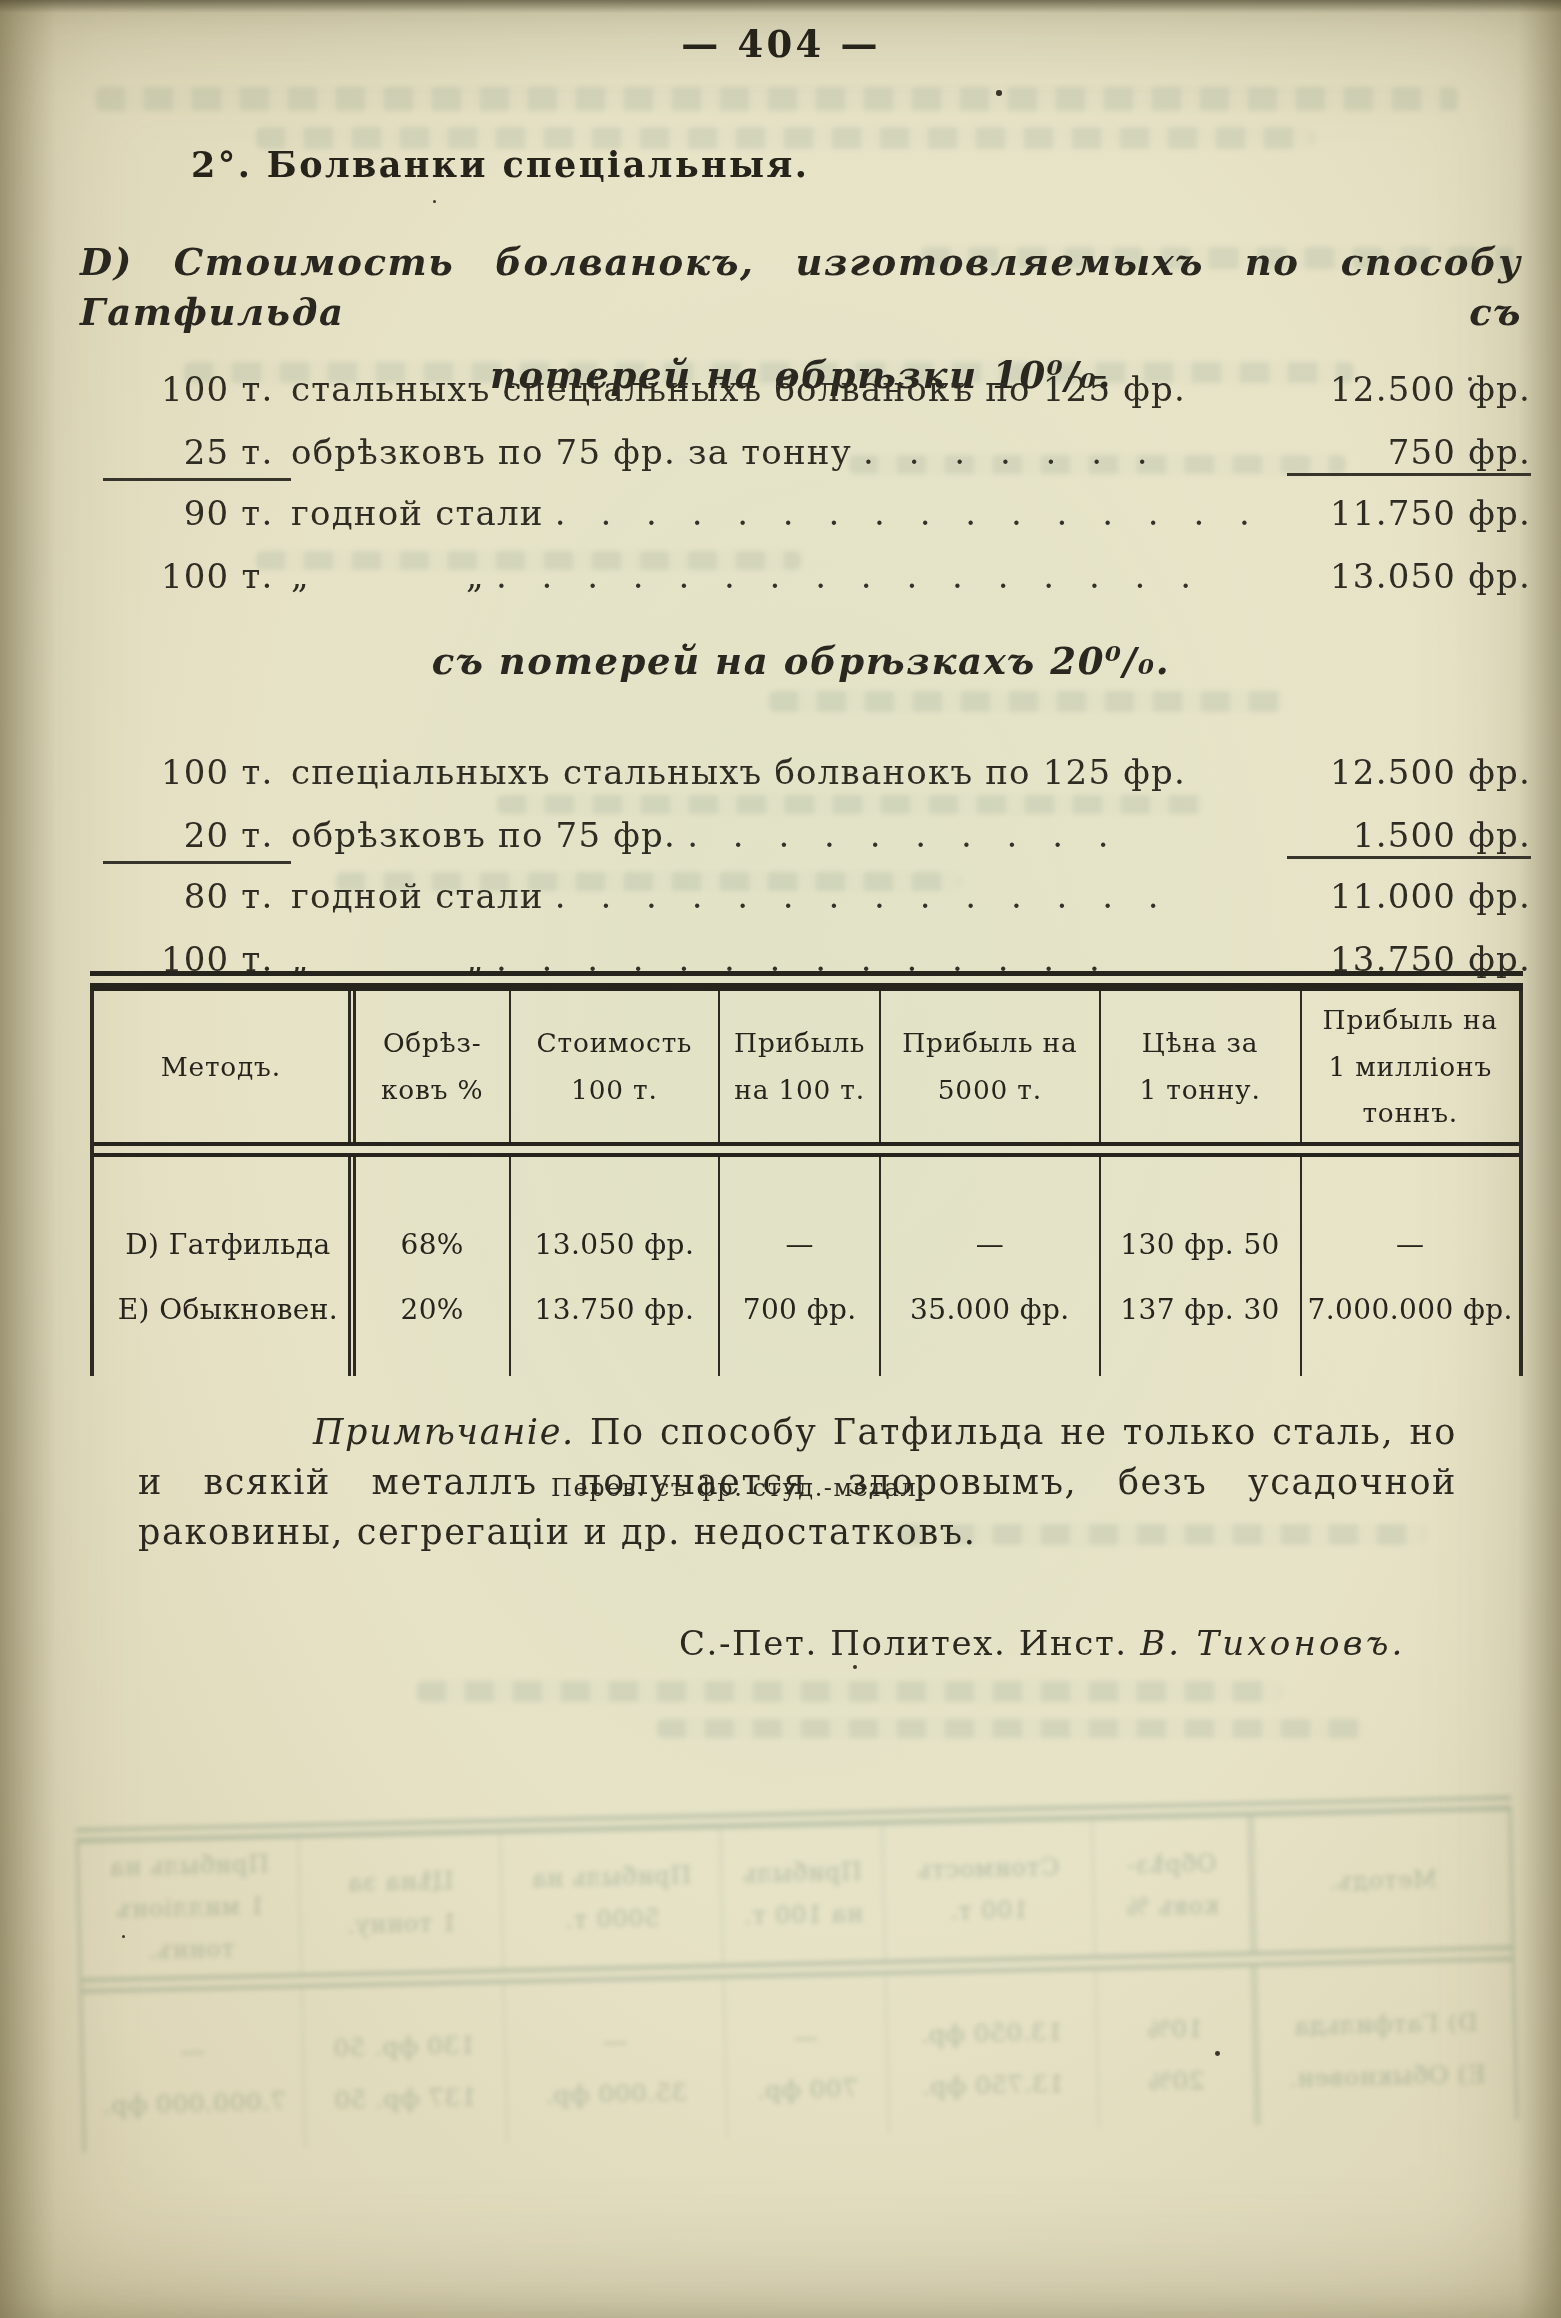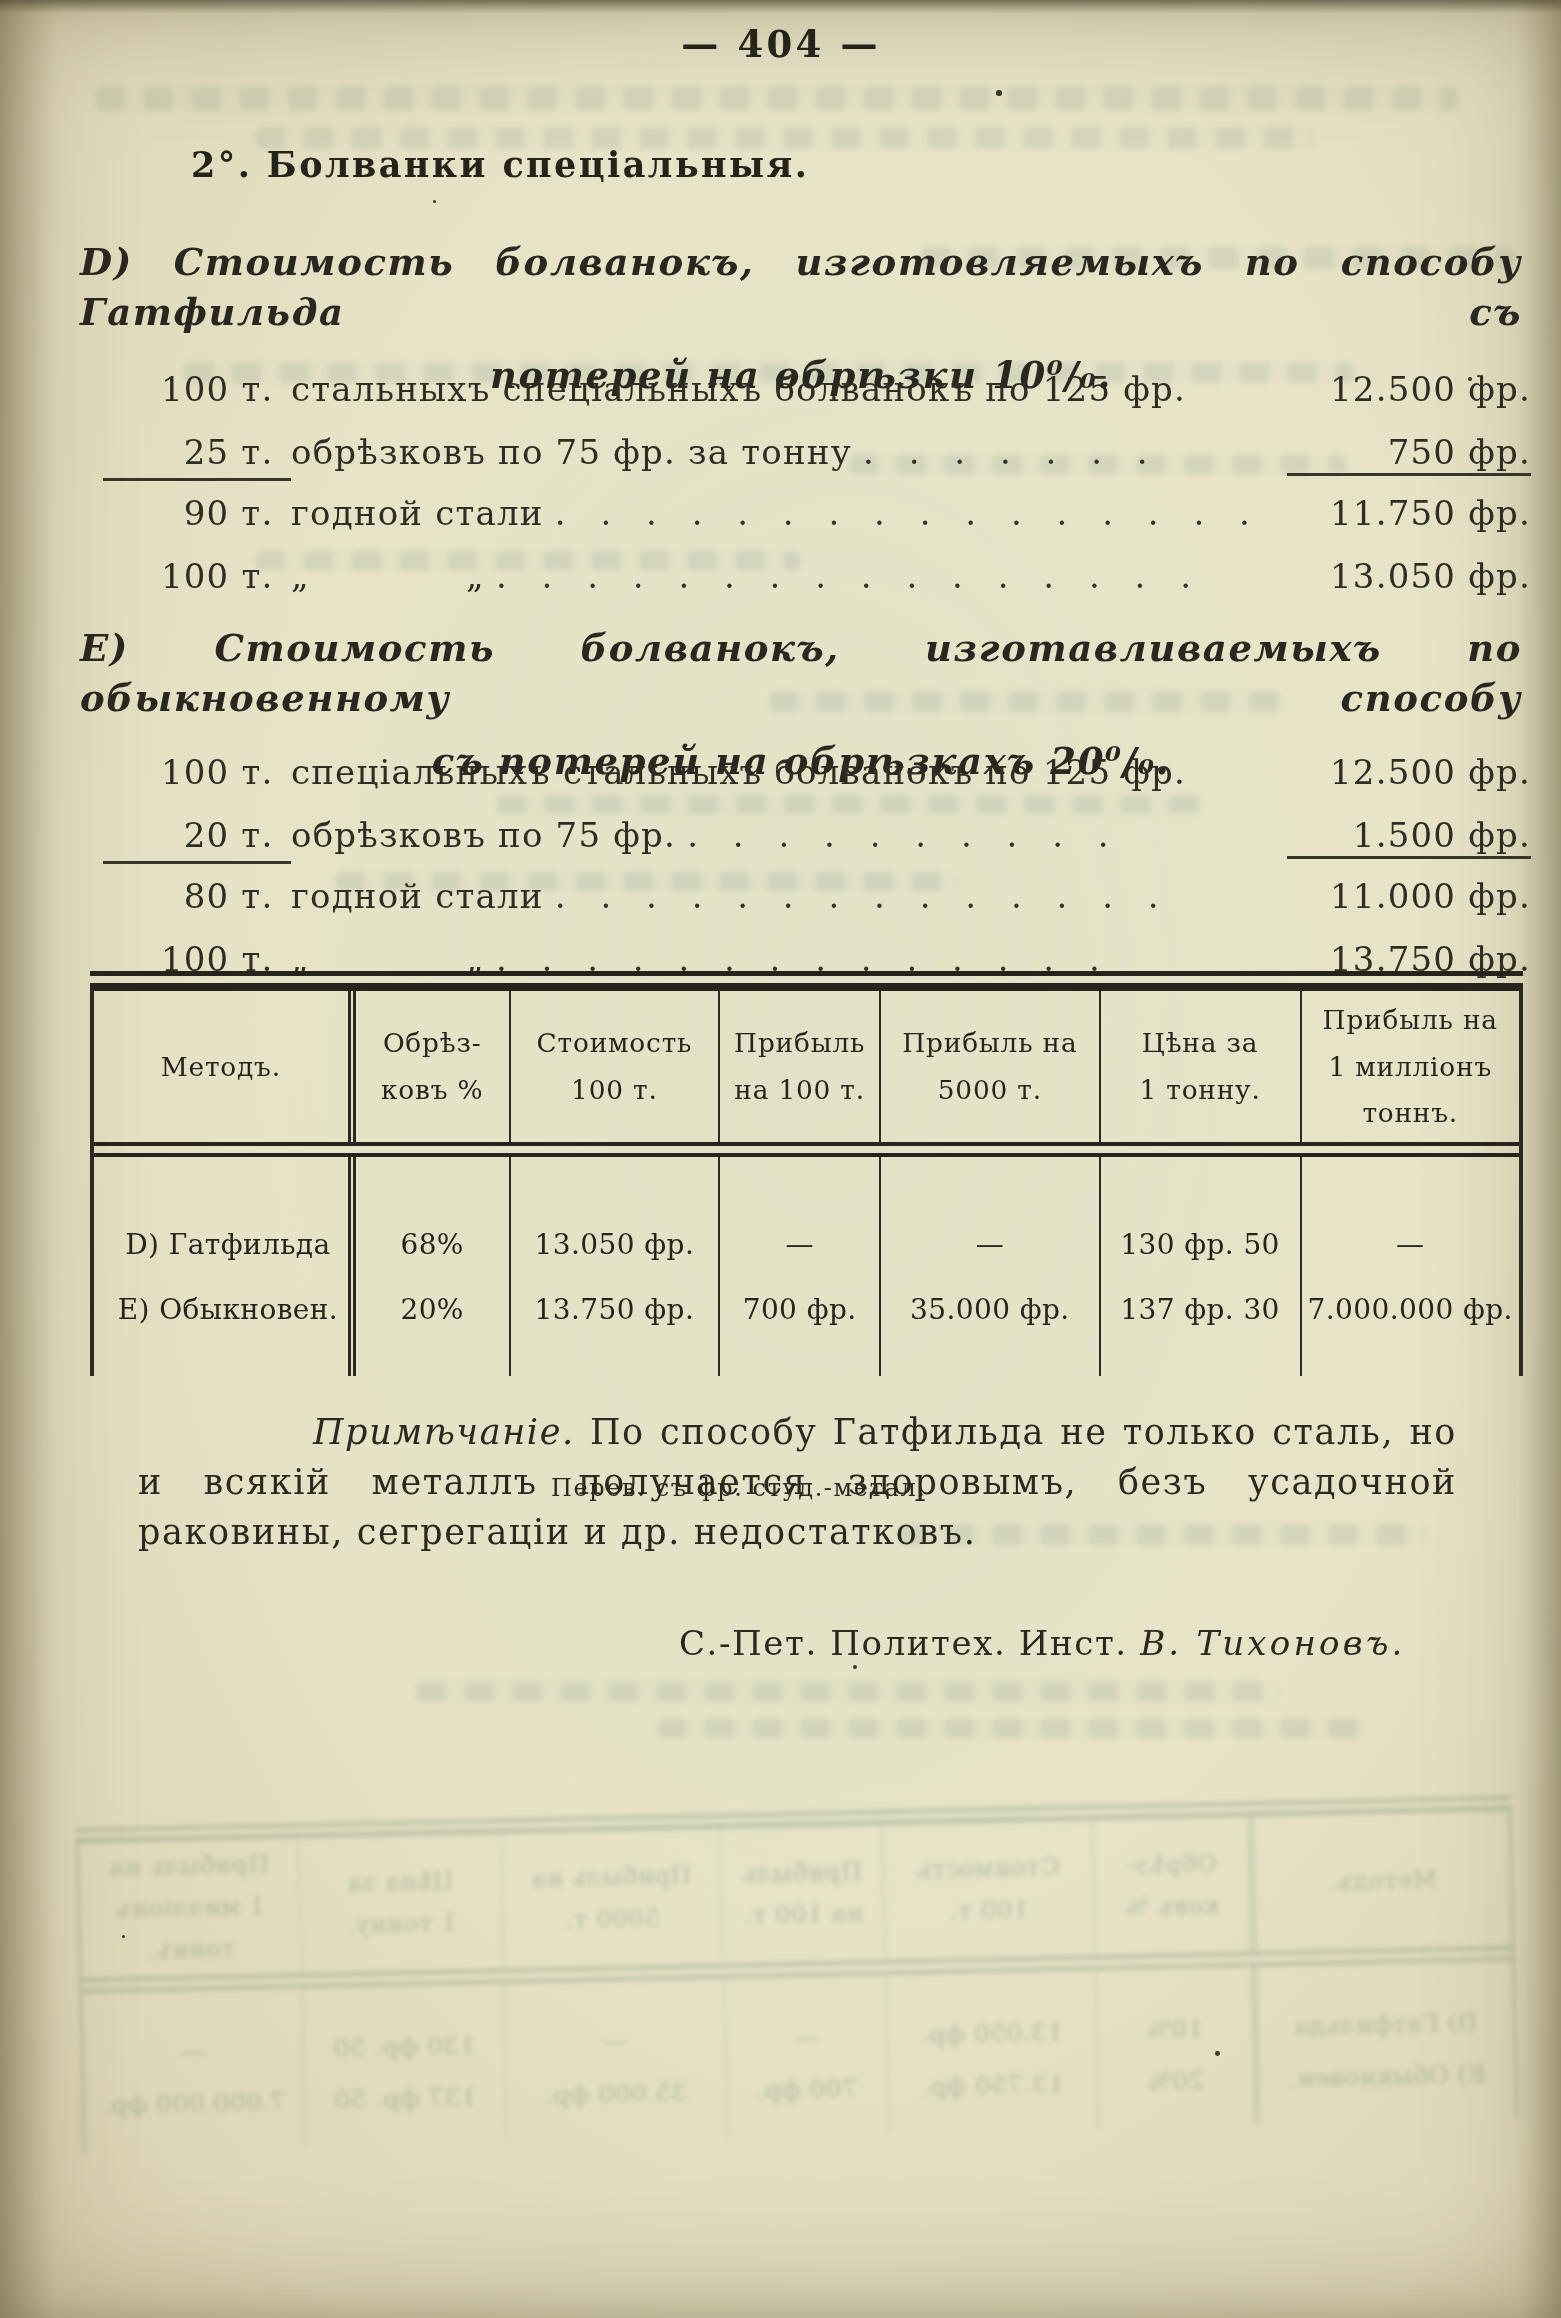--- a/index.html
+++ b/index.html
@@ -159,21 +159,20 @@
     </div>
     <div class="li">
       <span class="qty">100 т.</span>
       <span class="desc">„             „</span>
       <span class="leader">. . . . . . . . . . . . . . . .</span>
       <span class="value">13.050 фр.</span>
     </div>
   </div>
 
   <div class="ital-head" id="head-e">
-    <div class="l1">E) Стоимость болванокъ, изготавливаемыхъ по обыкновенному способу</div>
     <div class="l2">съ потерей на обрѣзкахъ 20⁰/₀.</div>
   </div>
 
   <div class="list" id="list-e">
     <div class="li">
       <span class="qty">100 т.</span>
       <span class="desc">спеціальныхъ стальныхъ болванокъ по 125 фр.</span>
       <span class="leader"></span>
       <span class="value">12.500 фр.</span>
     </div>

